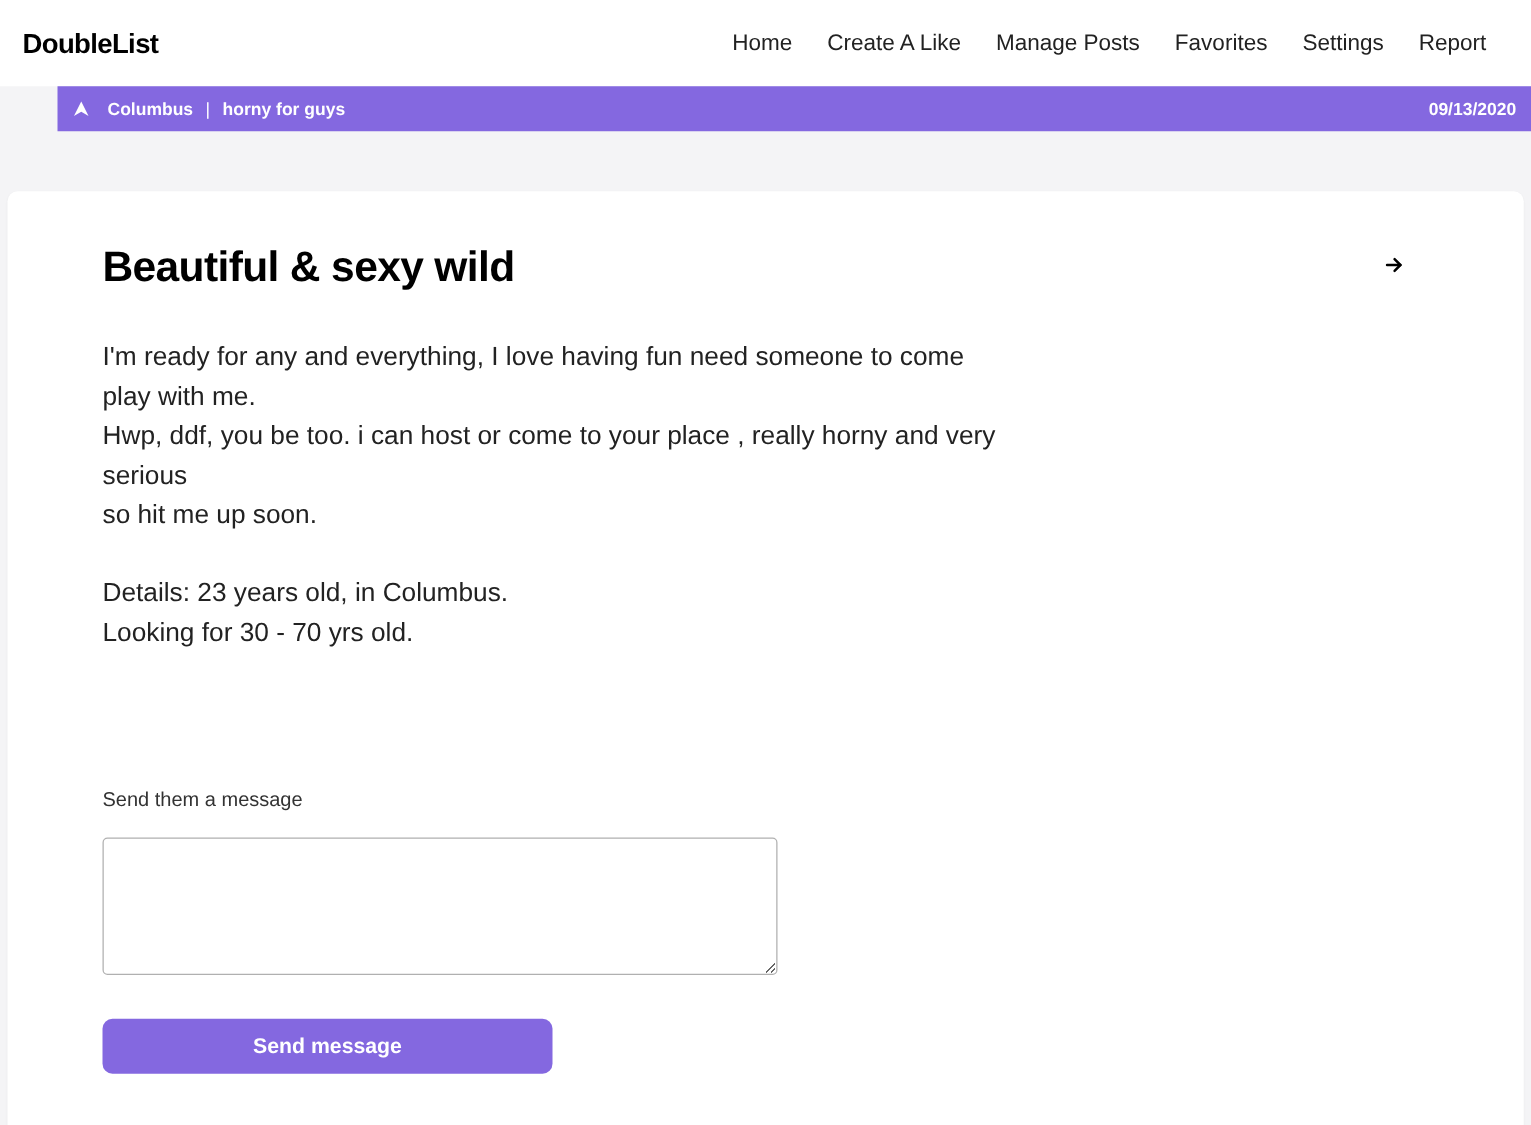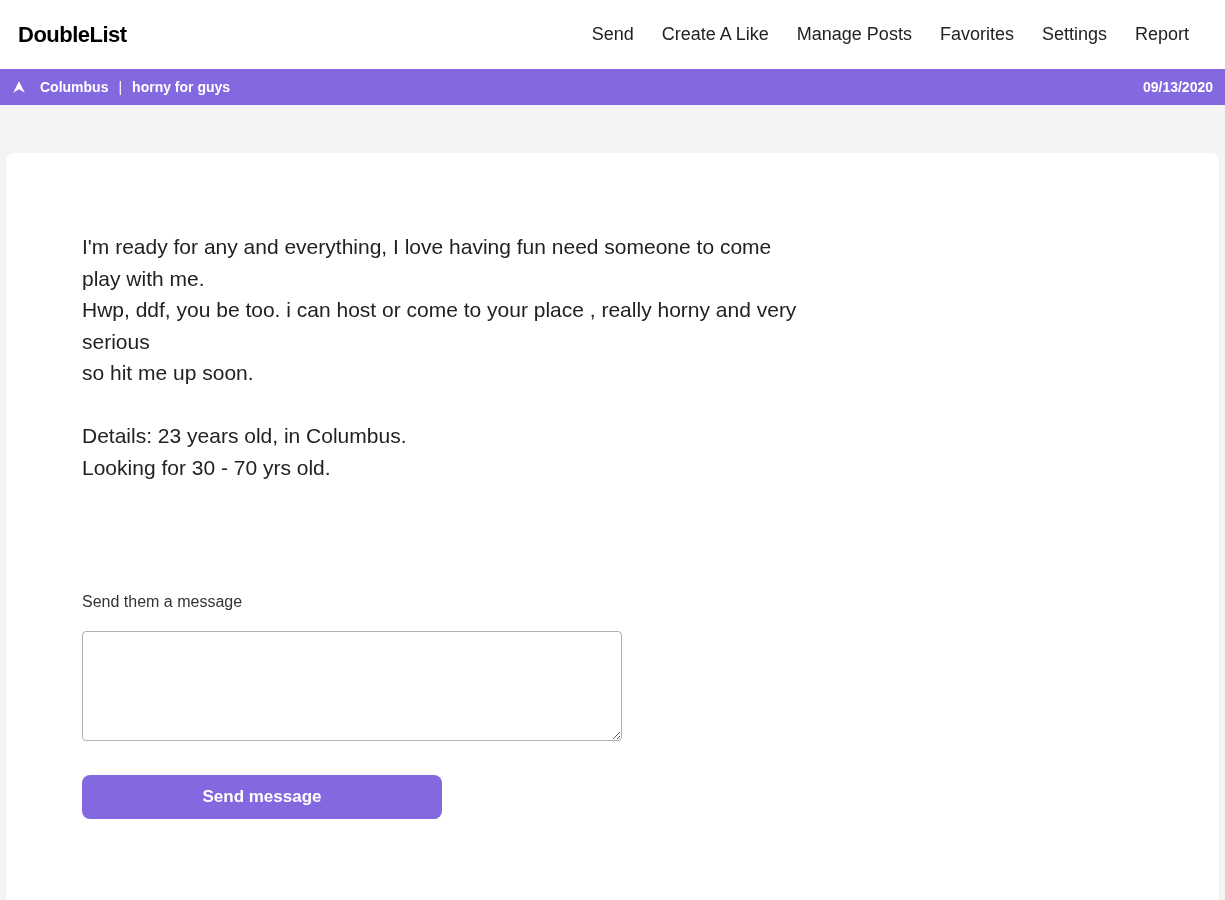--- a/index.html
+++ b/index.html
@@ -41,20 +41,21 @@
     .subheader {
       background: #8468e0;
       color: #fff;
       display: flex;
       justify-content: space-between;
       align-items: center;
       padding: 0 12px;
       height: 36px;
       font-size: 14px;
       font-weight: 700;
+      margin-left: 46px;
     }
     .subheader-left {
       display: flex;
       align-items: center;
       gap: 14px;
     }
     .location-icon {
       display: inline-flex;
     }
     .breadcrumb {
@@ -147,21 +148,21 @@
       display: inline-flex;
       color: #c8c8c8;
     }
   </style>
 </head>
 <body>
 
 <div class="header">
   <div class="logo">DoubleList</div>
   <nav class="nav">
-    <a>Send</a>
+    <a>Home</a>
     <a>Create A Like</a>
     <a>Manage Posts</a>
     <a>Favorites</a>
     <a>Settings</a>
     <a>Report</a>
   </nav>
 </div>
 
 <div class="subheader">
   <div class="subheader-left">
@@ -173,20 +174,29 @@
     <span class="breadcrumb">
       <span>Columbus</span>
       <span class="breadcrumb-sep">|</span>
       <span>horny for guys</span>
     </span>
   </div>
   <div>09/13/2020</div>
 </div>
 
 <div class="content-card">
+  <div class="title-row">
+    <h1 class="post-title">Beautiful &amp; sexy wild</h1>
+    <span class="arrow-next">
+      <svg width="16" height="16" viewBox="0 0 24 24" fill="none" stroke="#000" stroke-width="3" stroke-linecap="round" stroke-linejoin="round">
+          <line x1="4" y1="12" x2="20" y2="12"></line>
+          <polyline points="13 5 20 12 13 19"></polyline>
+        </svg>
+    </span>
+  </div>
 
   <div class="post-body">I'm ready for any and everything, I love having fun need someone to come play with me.
 Hwp, ddf, you be too. i can host or come to your place , really horny and very serious
 so hit me up soon.
 
 Details: 23 years old, in Columbus.
 Looking for 30 - 70 yrs old.</div>
 
   <div class="message-section">
     <div class="message-label">Send them a message</div>

